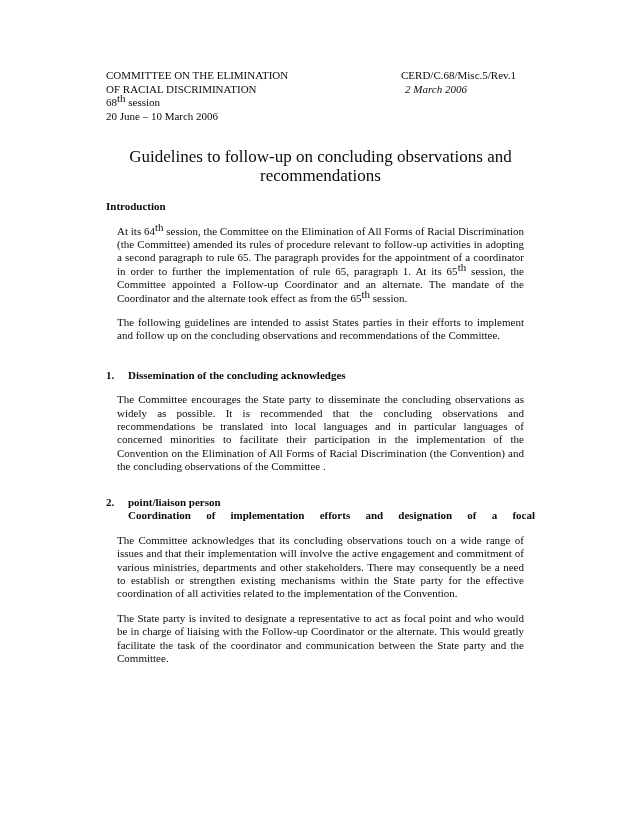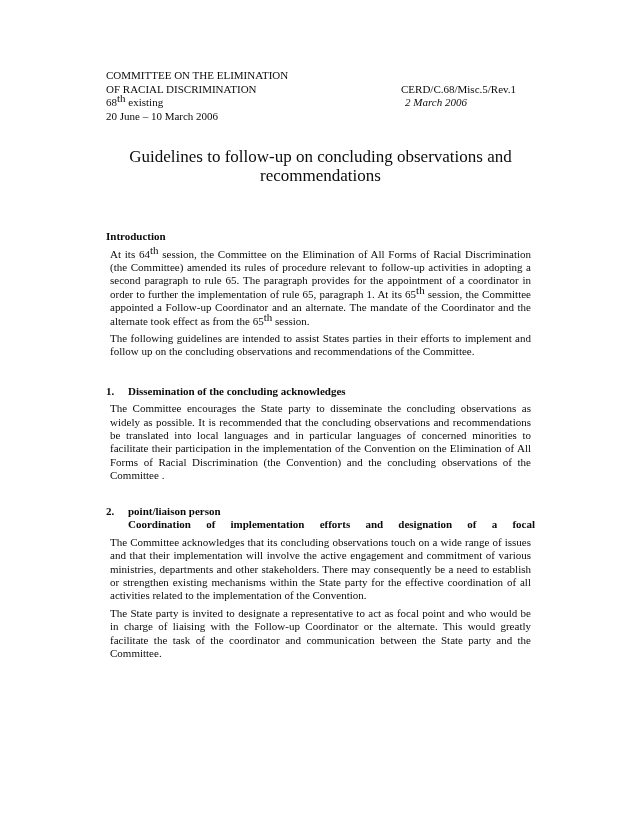--- a/index.html
+++ b/index.html
@@ -22,21 +22,21 @@
     position: absolute;
     left: 106px;
     top: 69px;
     width: 429px;
   }
 
   
   .doc-header {
     display: flex;
     justify-content: space-between;
-    align-items: center;
+    align-items: flex-start;
     font-size: 11px;
     line-height: 13.5px;
   }
   .header-right { width: 134px; }
   .header-right .doc-date { padding-left: 4px; font-style: italic; }
 
   sup.ord {
     font-size: 11px;
     line-height: 0;
     vertical-align: baseline;
@@ -53,25 +53,25 @@
     text-align: center;
   }
 
   
   .heading {
     font-size: 11px;
     font-weight: bold;
     line-height: 13.5px;
     margin: 0;
   }
-  .intro-heading { margin-top: 45px; }
+  .intro-heading { margin-top: 15px; }
 
   
   p.body {
-    margin: 4px;
+    margin: 11px;
     font-size: 11px;
     line-height: 13.4px;
     text-align: justify;
   }
   .p-intro-1 { margin-top: 11px; }
   .p-intro-2 { margin-top: 15px; }
 
   
   .section-heading { display: flex; }
   .section-heading .num { width: 22px; flex: none; }
@@ -87,21 +87,21 @@
 </head>
 <body>
 
 <div class="page">
   <div class="content">
 
     <div class="doc-header">
       <div class="header-left">
         <div>COMMITTEE ON THE ELIMINATION</div>
         <div>OF RACIAL DISCRIMINATION</div>
-        <div><span>68</span><sup class="ord">th</sup><span> existing</span></div>
+        <div><span>68</span><sup class="ord">th</sup><span> session</span></div>
         <div>20 June – 10 March 2006</div>
       </div>
       <div class="header-right">
         <div>CERD/C.68/Misc.5/Rev.1</div>
         <div class="doc-date">2 March 2006</div>
       </div>
     </div>
 
     <h1 class="title">Guidelines to follow-up on concluding observations and recommendations</h1>
 

